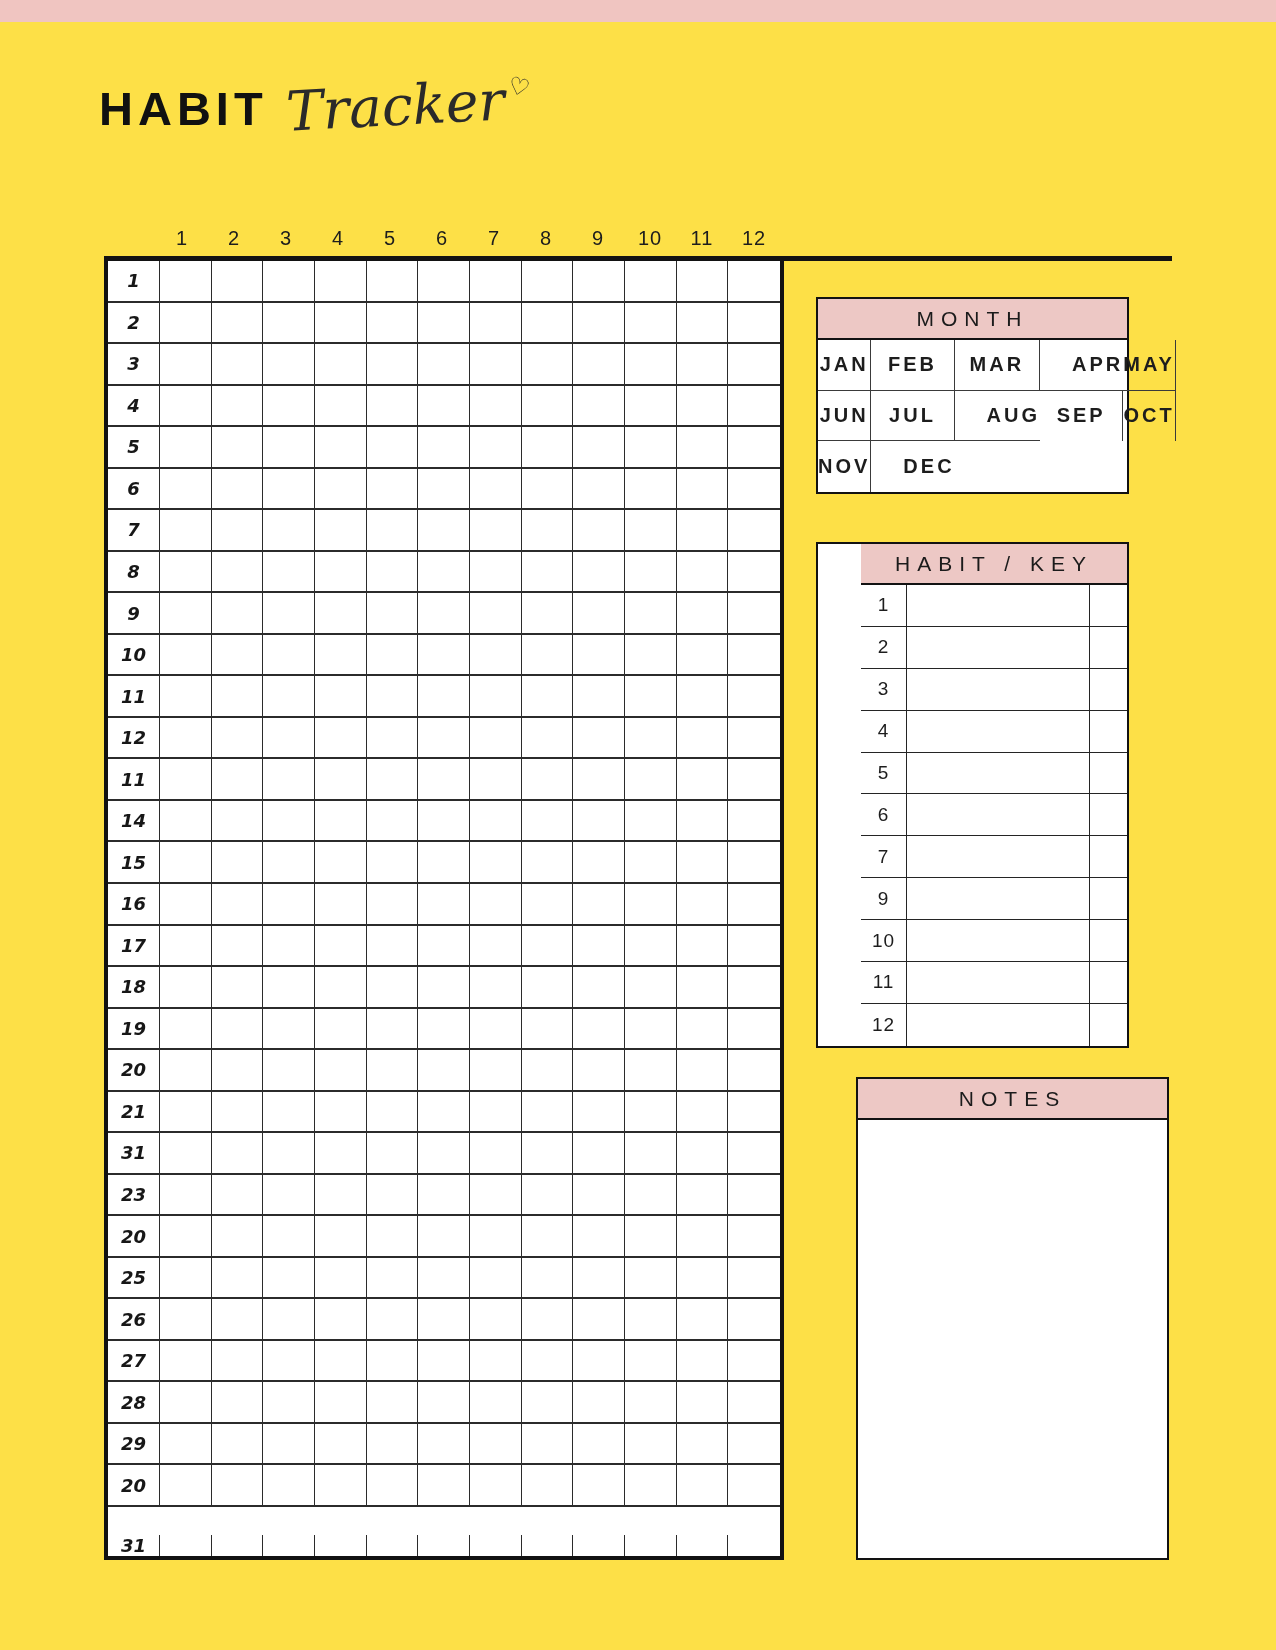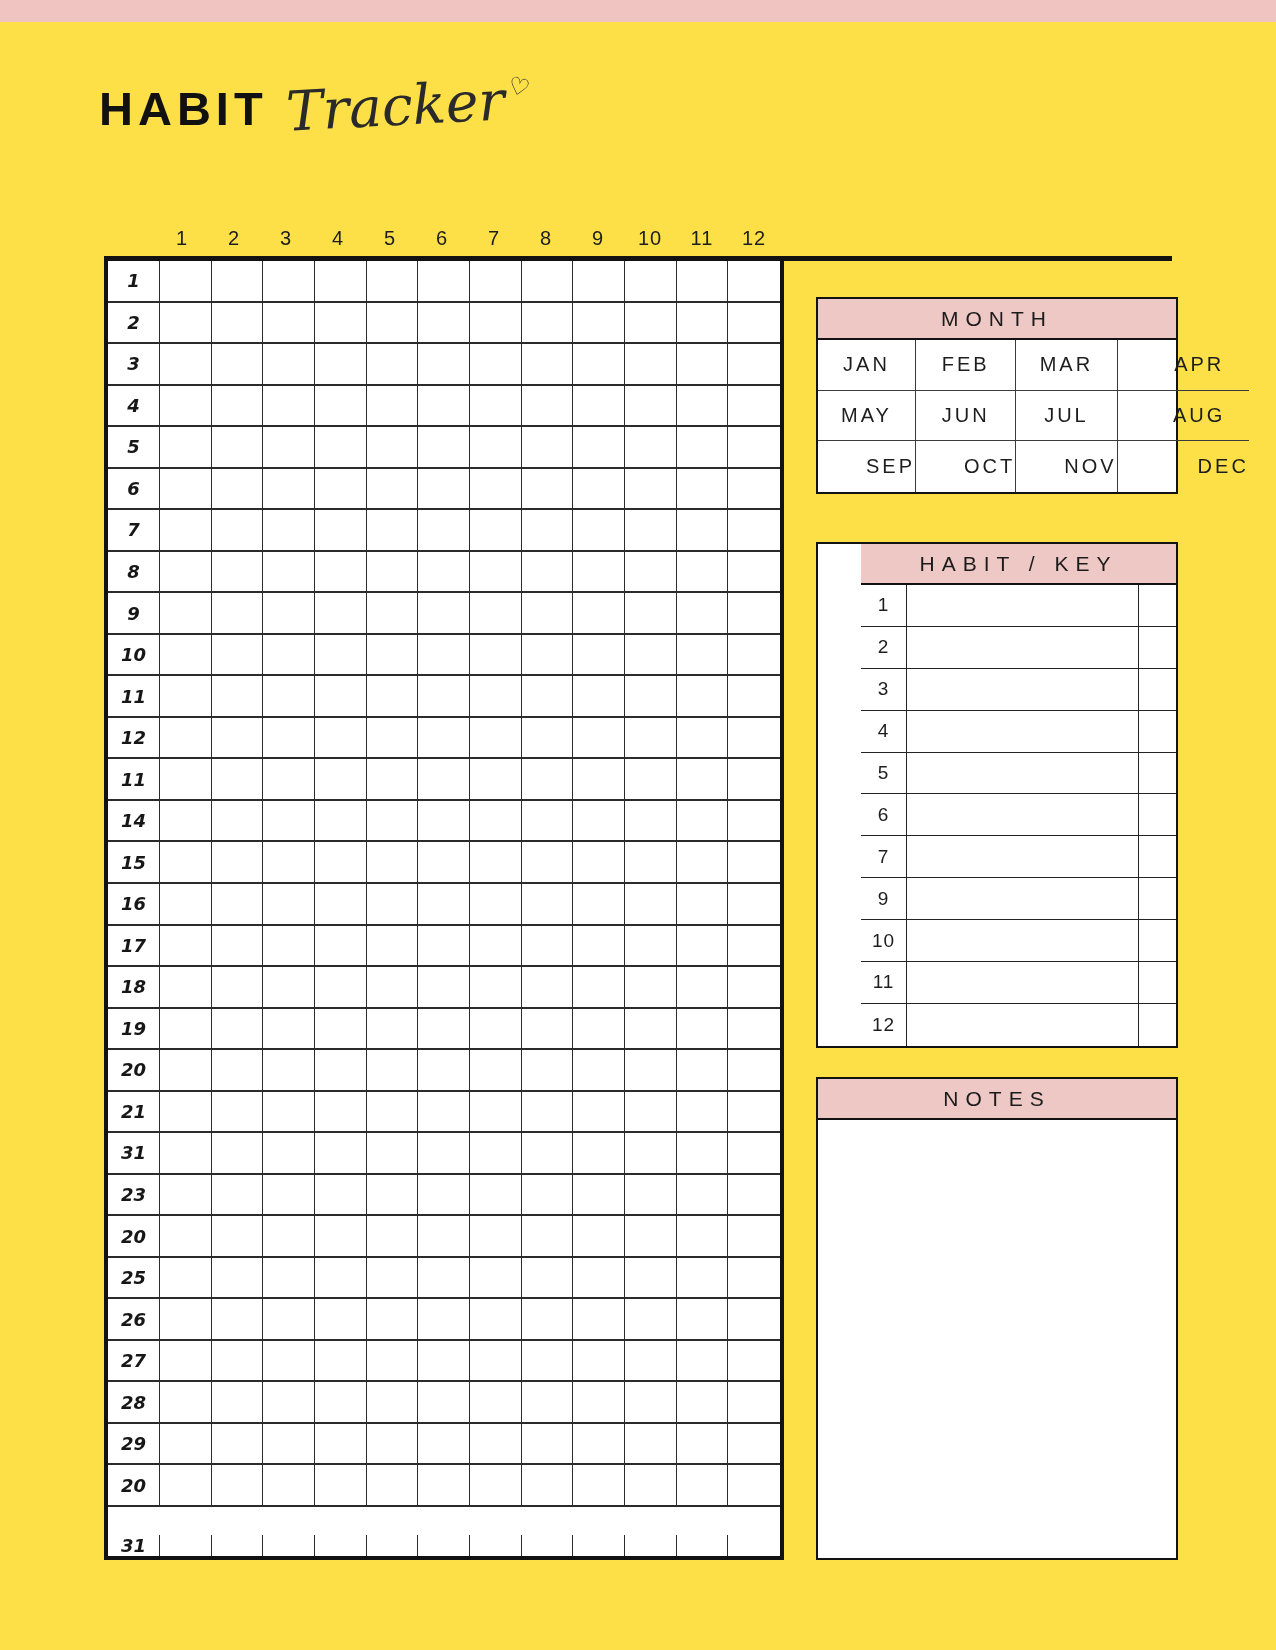--- a/index.html
+++ b/index.html
@@ -34,45 +34,45 @@
   }
   .grid .cell { border-right:1.7px solid #2b2b2b; border-bottom:2px solid #2b2b2b; }
   .grid .cell.last-col { border-right:none; }
   .grid .cell.last-row { border-bottom:none;margin-top:28px; }
   .grid .rowlabel {
     display:flex; align-items:center; justify-content:center;
     font-family:"DejaVu Sans", sans-serif; font-style:italic; font-weight:bold; font-size:18px; color:#171717;
   }
 
   
-  .panel { position:absolute; left:816px; width:362px; border:2.5px solid #121212; background:#fff; }
+  .panel { position:absolute; left:816px; width:313px; border:2.5px solid #121212; background:#fff; }
   .panel-header {
     background:var(--pink,#edc8c5); border-bottom:2px solid #121212; height:41px;
     display:flex; align-items:center; justify-content:center;
     font-size:21px; letter-spacing:7px; color:#1b1b1b;
   }
 
   #month-panel { top:297px; }
-  .month-grid { display:grid; grid-template-columns:repeat(4,1fr); grid-auto-rows:50.5px; }
+  .month-grid { display:grid; grid-template-columns:repeat(5,1fr); grid-auto-rows:50.5px;font-weight:bold; }
   .month-cell {
     display:flex; align-items:center; justify-content:center;
     font-size:20px; letter-spacing:3px; color:#1d1d1d;
     border-right:1.5px solid #3a3a3a; border-bottom:1.5px solid #3a3a3a;
   }
   .month-cell:nth-child(4n) { border-right:none;padding-left:32px; }
-  .month-cell:nth-child(n+9) { border-bottom:none;margin-left:48px; }
+  .month-cell:nth-child(n+9) { border-bottom:none; }
 
   #habit-panel { top:542px;padding-left:43px; }
   .habit-row { display:grid; grid-template-columns:46px 1fr 38px; height:41.9px; border-bottom:1.8px solid #242424; }
   .habit-row:last-child { border-bottom:none; }
   .habit-num { display:flex; align-items:center; justify-content:center; font-size:19px; letter-spacing:1px; color:#1d1d1d; border-right:1.8px solid #242424; }
   .habit-name { background:#fff; }
   .habit-mark { border-left:1.8px solid #242424; background:#fff; }
 
-  #notes-panel { top:1077px; height:483px; }
+  #notes-panel { top:1077px; height:483px;margin-left:40px; }
   .notes-body { width:100%; height:436px; background:#fff; }
 </style>
 </head>
 <body>
 
 <div class="page">
 
   <div class="topbar"></div>
 
   <div class="title-wrap">

